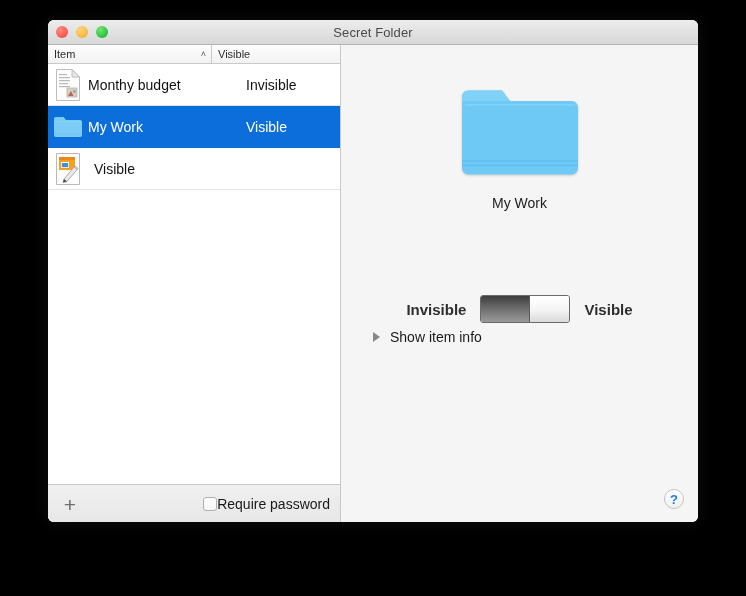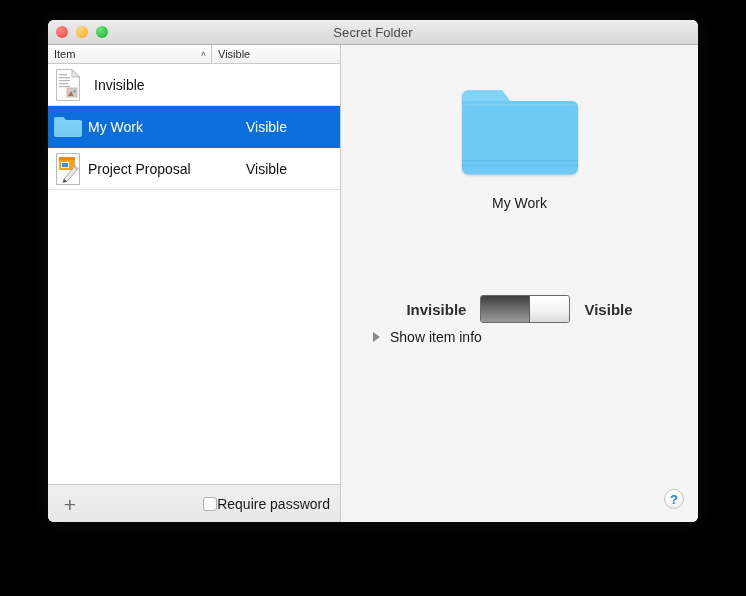--- a/index.html
+++ b/index.html
@@ -352,20 +352,21 @@
                   <rect x="4" y="11" width="11" height="1.2"></rect>
                   <rect x="4" y="14" width="9" height="1.2"></rect>
                   <rect x="4" y="17" width="11" height="1.2"></rect>
                 </g>
                 <rect x="12" y="19" width="10" height="9" fill="#d9cdbf" stroke="#bdb3a6" stroke-width="0.8"></rect>
                 <path d="M13 27 L16 22 L18.5 27 Z" fill="#b06a5a"></path>
                 <circle cx="19.5" cy="22.5" r="1.4" fill="#7fa8cf"></circle>
               </svg>
             </span>
           </div>
+          <div class="row-name">Monthy budget</div>
           <div class="row-status">Invisible</div>
         </div>
 
         <div class="row selected">
           <div class="row-icon">
             <span class="icon-folder-small">
               <svg width="30" height="24" viewBox="0 0 30 24">
                 <path d="M1 4 C1 2.9 1.9 2 3 2 H10.6 L13 5 H27 C28.1 5 29 5.9 29 7 V20 C29 21.1 28.1 22 27 22 H3 C1.9 22 1 21.1 1 20 Z" fill="#7ccdf5"></path>
                 <path d="M1 6.6 H29 V7.6 C29 7.6 29 7 27 7 H13 H3 C1.9 7 1 7.4 1 7.4 Z" fill="#8fd6f8" opacity="0.85"></path>
                 <rect x="1" y="18.2" width="28" height="0.8" fill="#6bc3ef" opacity="0.7"></rect>
@@ -385,21 +386,20 @@
                 <rect x="4" y="4" width="16" height="13" fill="#f6a21d"></rect>
                 <rect x="4" y="4" width="16" height="3" fill="#e8891a"></rect>
                 <rect x="6" y="9" width="8" height="6" fill="#ffffff"></rect>
                 <rect x="6.8" y="10" width="6.4" height="4.2" fill="#3a93d6"></rect>
                 <path d="M9 26 L20 13 L23 15.5 L12 28.5 L8 29.5 Z" fill="#e9e9e9" stroke="#9a9a9a" stroke-width="0.8"></path>
                 <path d="M9 26 L12 28.5 L8 29.5 Z" fill="#4a4a4a"></path>
                 <path d="M19.2 14 L22.2 16.5" stroke="#9a9a9a" stroke-width="0.8"></path>
               </svg>
             </span>
           </div>
-          <div class="row-name">Project Proposal</div>
           <div class="row-status">Visible</div>
         </div>
 
       </div>
 
       <div id="bottom-bar">
         <div id="add-button">+</div>
         <div id="require-password">
           <span class="checkbox"></span>
           <span>Require password</span>

